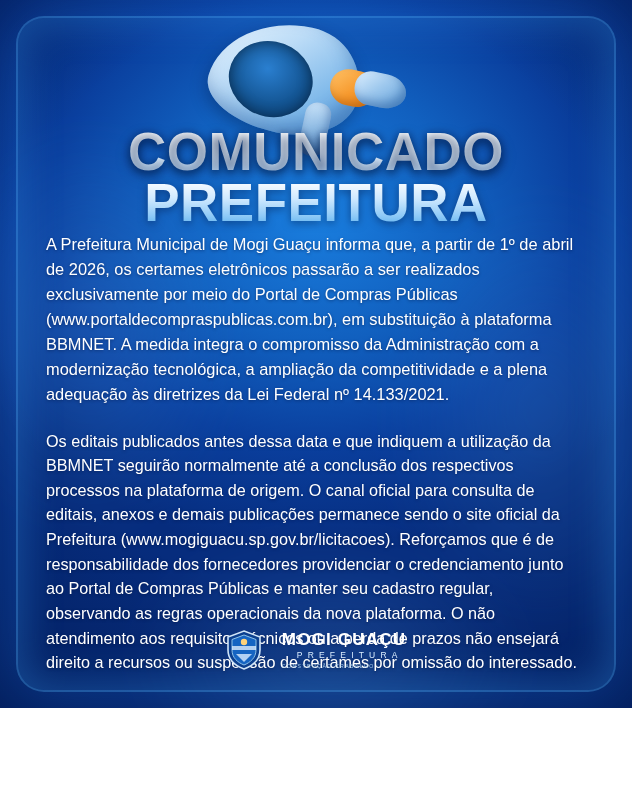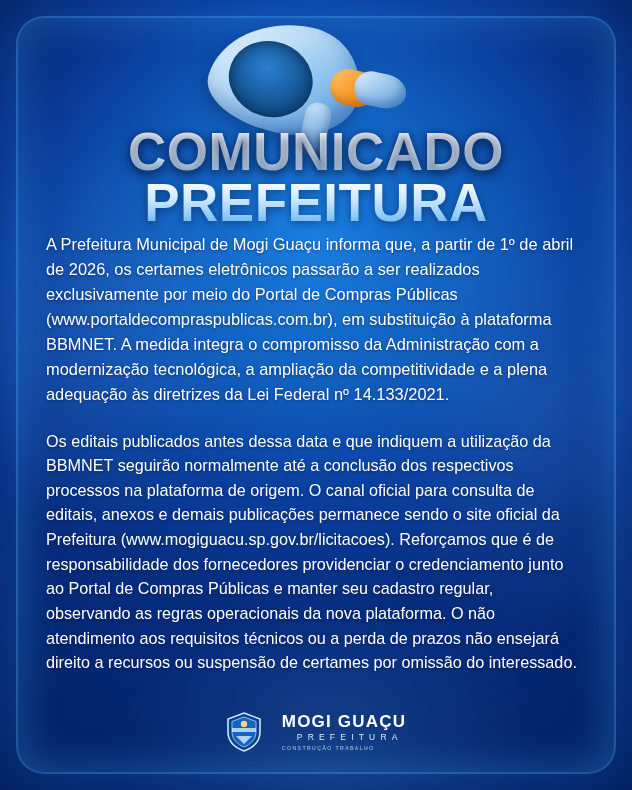--- a/index.html
+++ b/index.html
@@ -4,21 +4,21 @@
 <style>
   * { box-sizing: border-box; }
   html, body {
     margin: 0; padding: 0;
     width: 632px; height: 790px;
     font-family: "Liberation Sans", sans-serif;
     overflow: hidden;
   }
   #poster {
     position: relative;
-    width: 632px; height: 790px;
+    width: 632px; height: 708px;
     background:
       radial-gradient(ellipse 62% 48% at 50% 30%, #1a7fe0 0%, #1160bf 38%, #0a3f9e 68%, #062c7d 100%),
       linear-gradient(180deg, #083a96 0%, #062a7a 100%);
     overflow: hidden;
   }
   
   #poster::before {
     content: "";
     position: absolute; inset: 0;
     background:

